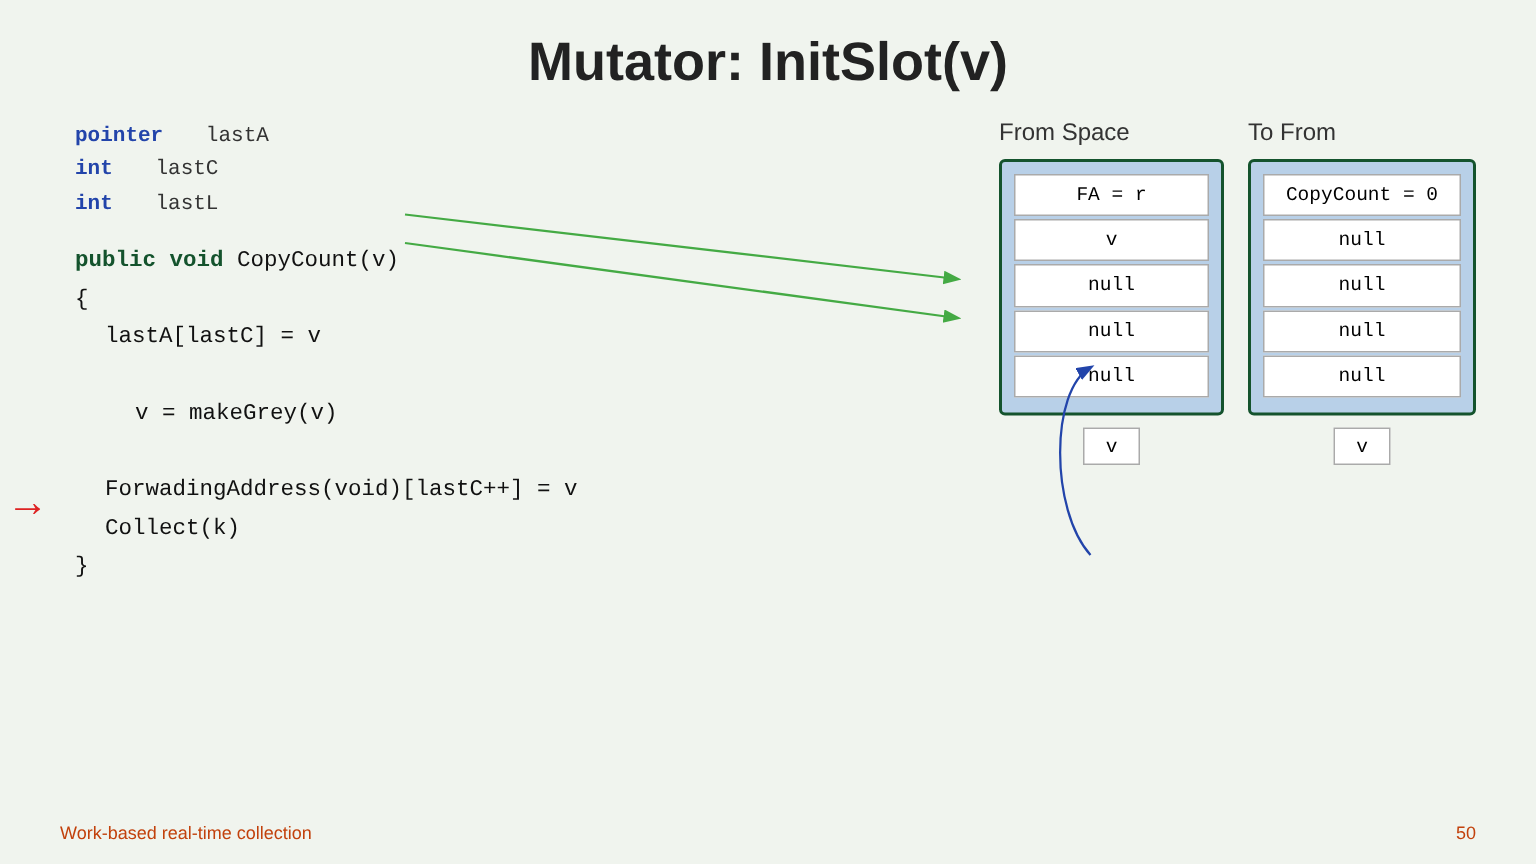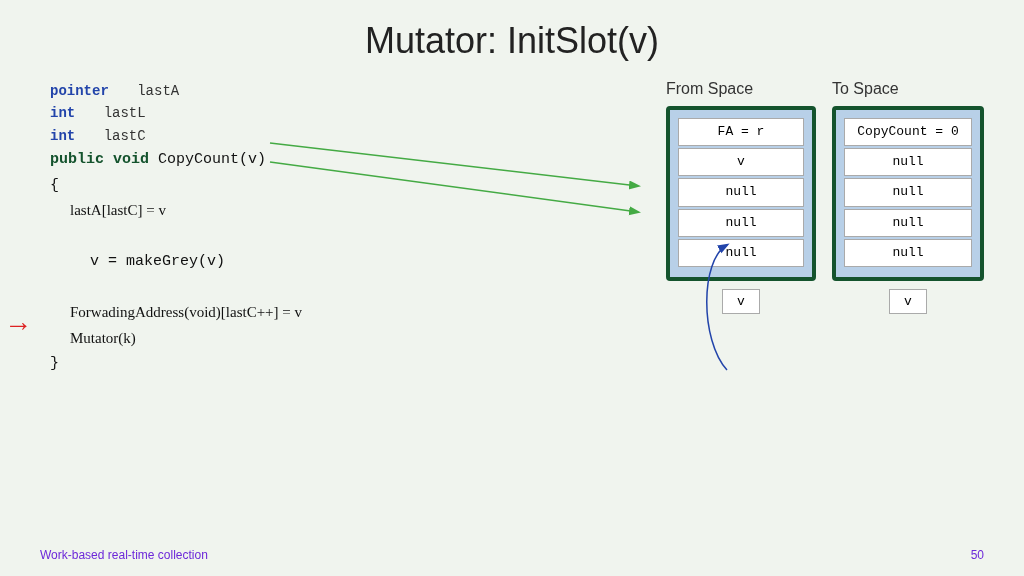--- a/index.html
+++ b/index.html
@@ -16,21 +16,21 @@
     .slide {
       width: 1024px;
       height: 576px;
       position: relative;
       padding: 20px 40px;
     }
 
     .title {
       text-align: center;
       font-size: 36px;
-      font-weight: 400;
+      font-weight: 700;
       color: #222;
       margin-bottom: 18px;
       font-family: 'Segoe UI', Arial, sans-serif;
     }
 
     .content-area {
       display: flex;
       flex-direction: row;
       gap: 20px;
       position: relative;
@@ -38,20 +38,21 @@
 
     .code-section {
       flex: 1;
       position: relative;
     }
 
     .var-declarations {
       font-family: 'Courier New', monospace;
       font-size: 14px;
       color: #333;
+      margin-bottom: 14px;
       line-height: 1.6;
       padding-left: 10px;
     }
 
     .var-declarations .kw {
       color: #2244aa;
       font-weight: bold;
     }
 
     .var-declarations .varname {
@@ -72,21 +73,20 @@
       font-weight: bold;
     }
 
     .code-block .highlight {
       color: #cc44cc;
       font-weight: bold;
     }
 
     .code-block .indent1 {
       padding-left: 20px;
-      font-family: Liberation Serif, serif;
     }
 
     .code-block .indent2 {
       padding-left: 40px;
     }
 
     .arrow-indicator {
       position: absolute;
       left: -10px;
       top: 196px;
@@ -115,21 +115,21 @@
 
     .space-label {
       font-size: 16px;
       color: #333;
       margin-bottom: 8px;
       font-weight: 400;
     }
 
     .space-box {
       background: #b8d0e8;
-      border: 4px solid #14532d;
+      border: 2px solid #14532d;
       border-radius: 4px;
       padding: 8px;
       width: 140px;
     }
 
     .space-box.from-space {
       width: 150px;
     }
 
     .space-box.to-space {
@@ -170,21 +170,21 @@
 
     .footer {
       position: absolute;
       bottom: 14px;
       left: 0;
       right: 0;
       display: flex;
       justify-content: space-between;
       padding: 0 40px;
       font-size: 12px;
-      color: #6d28d9;
+      color: #c2410c;
     }
 
     
     .svg-overlay {
       position: absolute;
       top: 0;
       left: 0;
       width: 100%;
       height: 100%;
       pointer-events: none;
@@ -221,42 +221,42 @@
 
     <div class="code-section">
 
       <div class="var-declarations">
         <div>
           <span class="kw">pointer</span>
           <span class="varname">  lastA</span>
         </div>
         <div>
           <span class="kw">int</span>
-          <span class="varname">      lastL</span>
+          <span class="varname">      lastC</span>
         </div>
         <div>
           <span class="kw">int</span>
-          <span class="varname">      lastC</span>
+          <span class="varname">      lastL</span>
         </div>
       </div>
 
       <div class="code-block" style="position:relative;">
         <div>
           <span class="kw">public</span>
           <span> </span>
           <span class="kw">void</span>
           <span> CopyCount(v)</span>
         </div>
         <div>{</div>
         <div class="indent1">lastA[lastC] = v</div>
         <div>&nbsp;</div>
         <div class="indent2">v = makeGrey(v)</div>
         <div>&nbsp;</div>
         <div class="indent1">ForwadingAddress(void)[lastC++] = v</div>
-        <div class="indent1">Mutator(k)</div>
+        <div class="indent1">Collect(k)</div>
         <div>}</div>
 
         <div class="arrow-indicator" style="left:-30px; top:163px;">
           <span class="red-arrow">→</span>
         </div>
       </div>
 
     </div>
 
     <div class="diagram-section">
@@ -269,21 +269,21 @@
           <div class="memory-cell">null</div>
           <div class="memory-cell">null</div>
           <div class="memory-cell">null</div>
         </div>
         <div class="bottom-item-area">
           <div class="v-box">v</div>
         </div>
       </div>
 
       <div class="space-container">
-        <div class="space-label">To Space</div>
+        <div class="space-label">To From</div>
         <div class="space-box to-space">
           <div class="memory-cell header-cell">CopyCount = 0</div>
           <div class="memory-cell">null</div>
           <div class="memory-cell">null</div>
           <div class="memory-cell">null</div>
           <div class="memory-cell">null</div>
         </div>
         <div class="bottom-item-area">
           <div class="v-box">v</div>
         </div>

